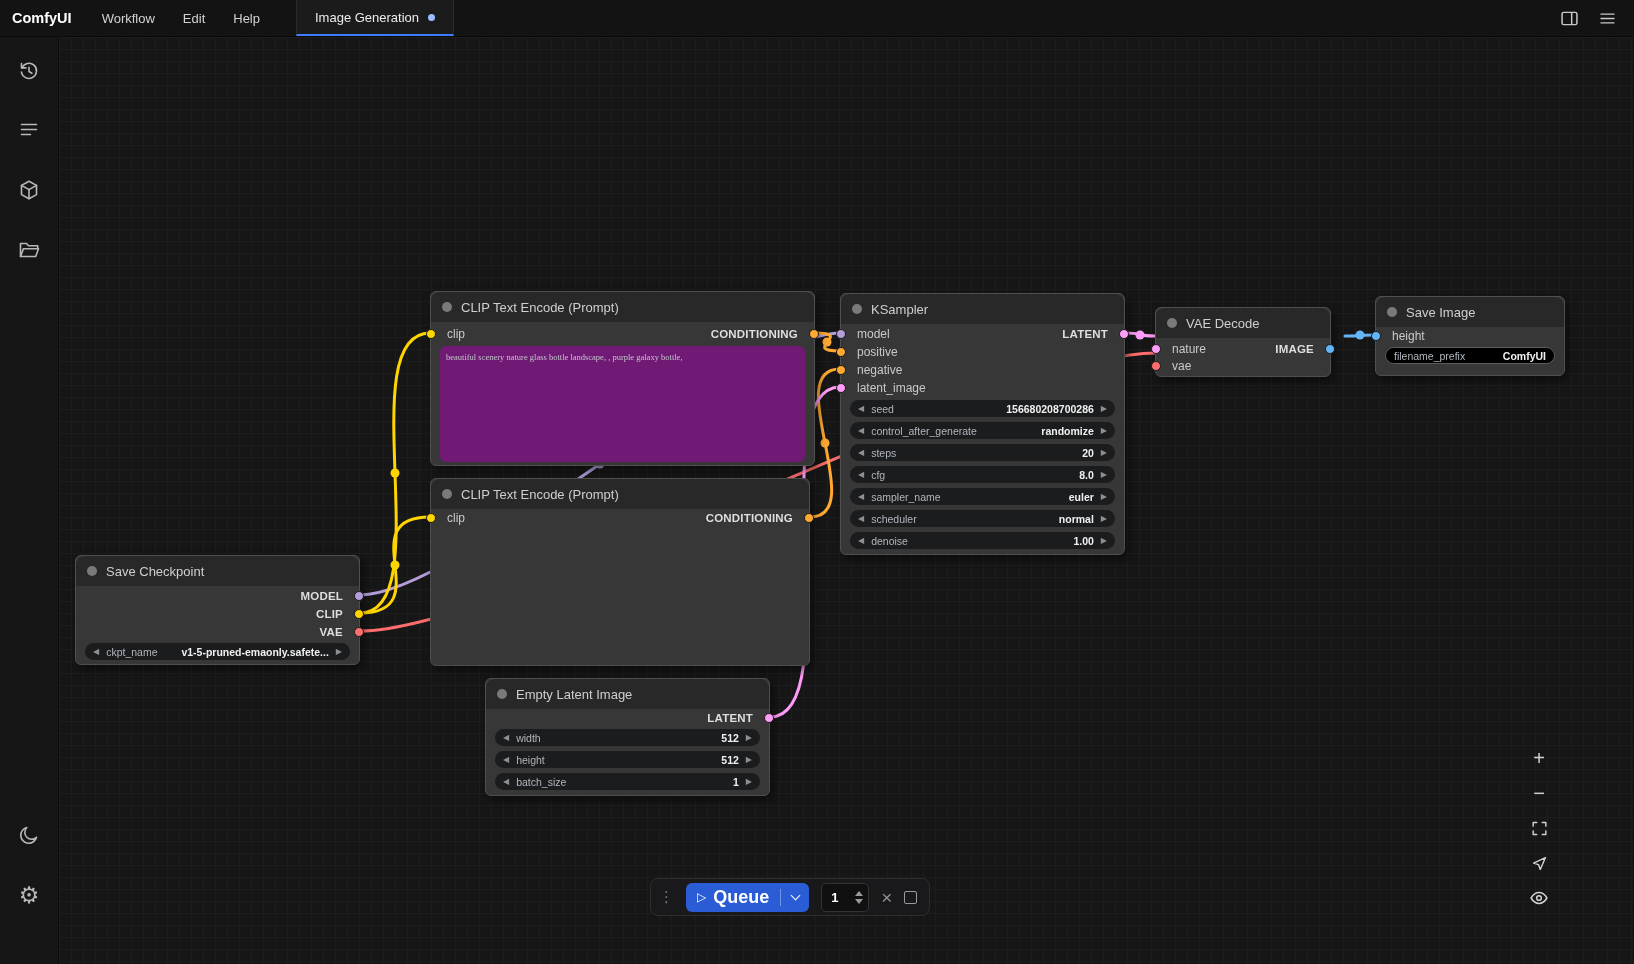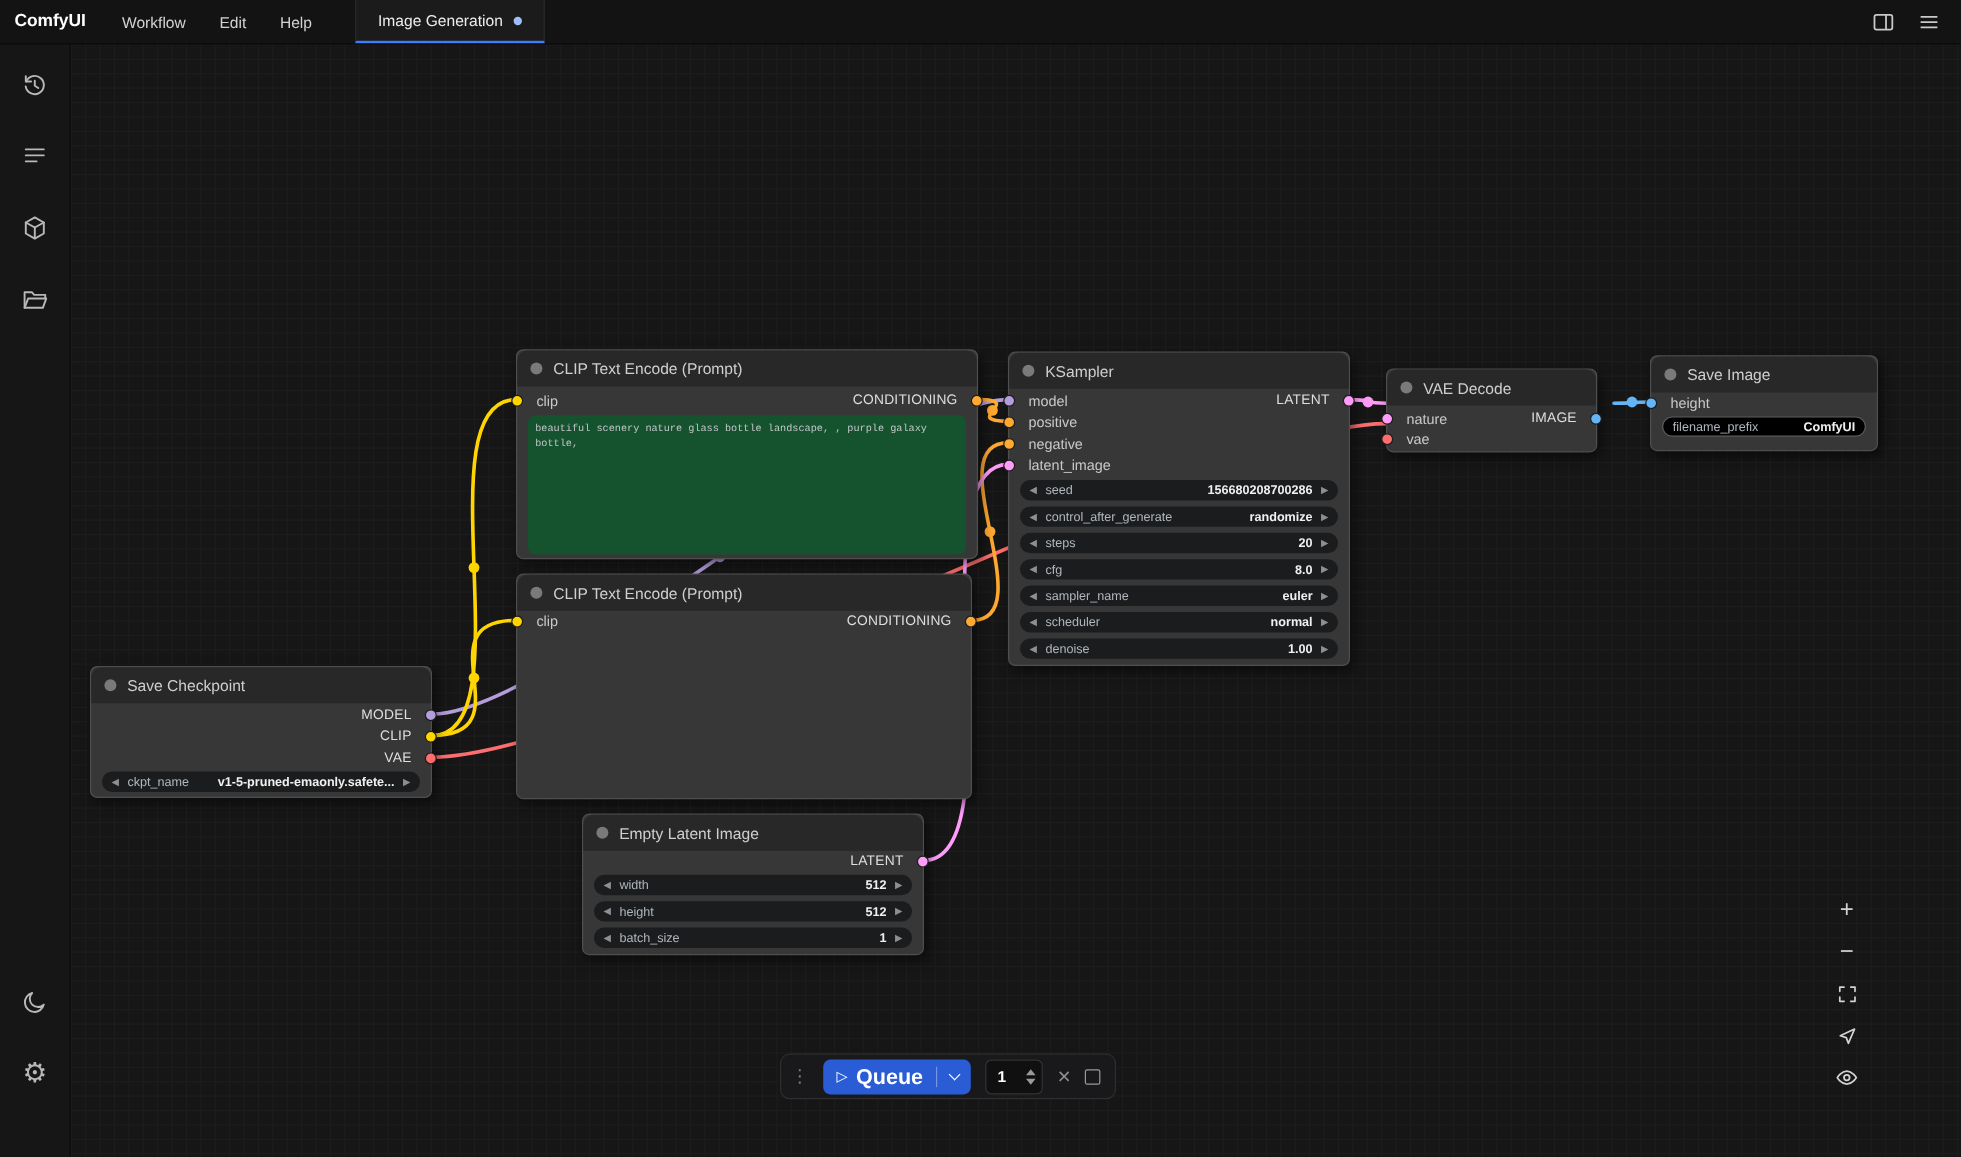--- a/index.html
+++ b/index.html
@@ -32,32 +32,32 @@
   .wires path{fill:none;stroke-width:3;stroke-linecap:round}
 
   
   .node{position:absolute;background:#373737;border:1px solid #4f4f4f;border-radius:6px;box-shadow:3px 4px 10px rgba(0,0,0,.5);z-index:2}
   .node-title{height:30px;display:flex;align-items:center;gap:9px;padding:0 11px;background:#282828;border-radius:9px 9px 0 0;color:#cfcfcf;font-size:13px}
   .collapse-dot{width:10px;height:10px;border-radius:50%;background:#7a7a7a;flex:none}
   .prow{position:absolute;height:18px;display:flex;align-items:center}
   .prow.in{left:16px}
   .prow.out{right:16px}
   .port-label{color:#c9c9c9;font-size:12px}
-  .port-label.type{font-weight:normal;font-size:11.5px;color:#dedede;letter-spacing:.2px}
+  .port-label.type{font-weight:bold;font-size:11.5px;color:#dedede;letter-spacing:.2px}
   .dot{position:absolute;width:10px;height:10px;border-radius:50%;transform:translate(-50%,-50%);z-index:4;border:1px solid #1c1c1c}
   .dot.in{left:0}
   .dot.out{left:100%}
   .c-model{background:#B39DDB}.c-clip{background:#FFD500}.c-vae{background:#FF6E6E}
   .c-cond{background:#FFA931}.c-latent{background:#FF9CF9}.c-image{background:#64B5F6}
   .widget{position:absolute;left:9px;right:9px;height:17px;background:#1b1c1e;border-radius:9px;display:flex;align-items:center;padding:0 8px;gap:7px;cursor:pointer}
   .widget .arr{color:#8f8f8f;font-size:8px;line-height:1;font-family:"DejaVu Sans",sans-serif;flex:none}
   .widget .wl{color:#b0b6bd;font-size:10.5px;white-space:nowrap}
   .widget .wv{color:#f0f0f0;font-size:10.5px;font-weight:bold;margin-left:auto;white-space:nowrap}
   .widget.plain{border:1px solid #5d5d5d;background:#000000}
-  .ta{position:absolute;left:9px;right:9px;background:#14532d;border-radius:6px;padding:5px 6px;font-family:Liberation Mono, monospace;font-size:8.5px;line-height:1.55;color:#c2c6ca;white-space:pre-wrap;word-break:break-word;cursor:text}
+  .ta{position:absolute;left:9px;right:9px;background:#701a75;border-radius:6px;padding:5px 6px;font-family:Liberation Serif, serif;font-size:8.5px;line-height:1.55;color:#c2c6ca;white-space:pre-wrap;word-break:break-word;cursor:text}
 
   
   .queue-bar{position:absolute;left:591px;top:841px;height:38px;display:flex;align-items:center;gap:12px;background:#19191b;border:1px solid #2e2e2e;border-radius:8px;padding:0 12px 0 8px;z-index:6}
   .drag-handle{color:#7c7c7c;font-size:15px;font-family:"DejaVu Sans",sans-serif;cursor:grab}
   .queue-btn{height:29px;background:#2a5cd5;border-radius:6px;display:flex;align-items:center;color:#fff;cursor:pointer}
   .queue-btn .play{font-family:"DejaVu Sans",sans-serif;font-size:12px;margin:0 7px 0 11px}
   .queue-btn .qlabel{font-size:18px;font-weight:bold;padding-right:11px}
   .queue-btn .qdiv{width:1px;height:17px;background:rgba(255,255,255,.35)}
   .queue-btn .chevwrap{width:28px;display:flex;align-items:center;justify-content:center}
   .chev{width:7px;height:7px;border-right:1.8px solid #fff;border-bottom:1.8px solid #fff;transform:rotate(45deg);margin-top:-3px}

